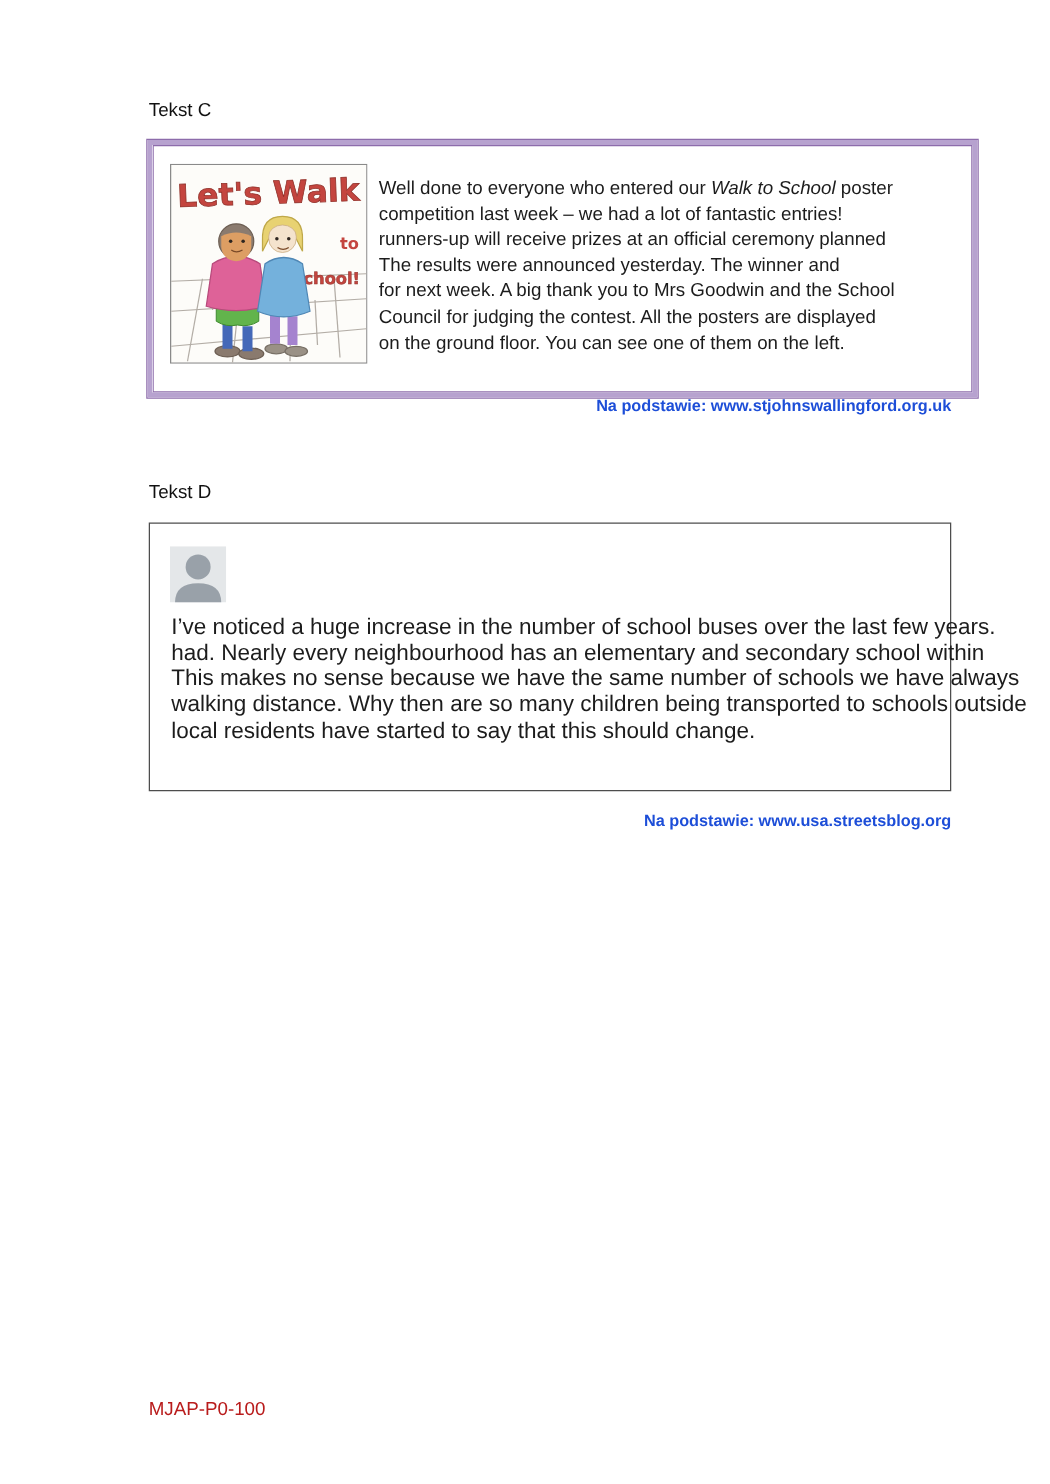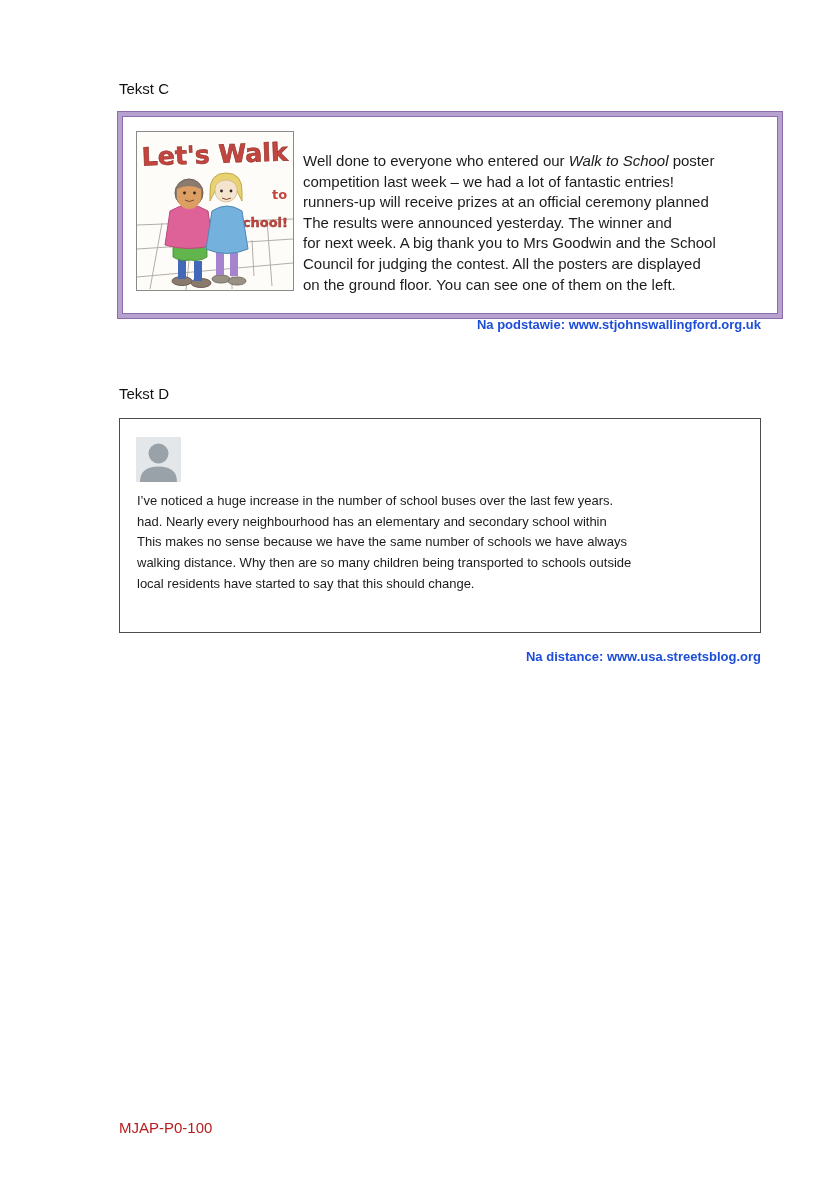--- a/index.html
+++ b/index.html
@@ -38,21 +38,21 @@
     display: flex;
     align-items: flex-start;
     padding: 10px 12px 10px 10px;
     box-sizing: content-box;
   }
   .poster-wrap {
     flex: 0 0 auto;
     margin: 5px 0 0 4px;
   }
   .text-c-body {
-    margin: 25px 0 0 9px;
+    margin: 15px 0 0 9px;
     font-size: 15px;
     line-height: 20.6px;
     white-space: nowrap;
   }
   .text-c-body .t-line { display: block; }
   .italic { font-style: italic; }
 
   
   .source-line {
     position: absolute;
@@ -82,21 +82,21 @@
     left: 16px;
     top: 18px;
     width: 45px;
     height: 45px;
     display: block;
   }
   .text-d-body {
     position: absolute;
     left: 17px;
     top: 72px;
-    font-size: 13px;
+    font-size: 18px;
     line-height: 20.7px;
     white-space: nowrap;
   }
   .text-d-body .t-line { display: block; }
 
   
   .footer-left {
     position: absolute;
     left: 119px;
     top: 1119px;
@@ -195,17 +195,17 @@
     </svg>
     <div class="text-d-body">
       <span class="t-line">I’ve noticed a huge increase in the number of school buses over the last few years.</span>
       <span class="t-line">had. Nearly every neighbourhood has an elementary and secondary school within</span>
       <span class="t-line">This makes no sense because we have the same number of schools we have always</span>
       <span class="t-line">walking distance. Why then are so many children being transported to schools outside</span>
       <span class="t-line">local residents have started to say that this should change.</span>
     </div>
   </div>
 
-  <div class="source-line" id="source-d">Na distance: www.usa.streetsblog.org</div>
+  <div class="source-line" id="source-d">Na podstawie: www.usa.streetsblog.org</div>
 
   <div class="footer-left">MJAP-P0-100</div>
 
 </div>
 
 </body></html>

